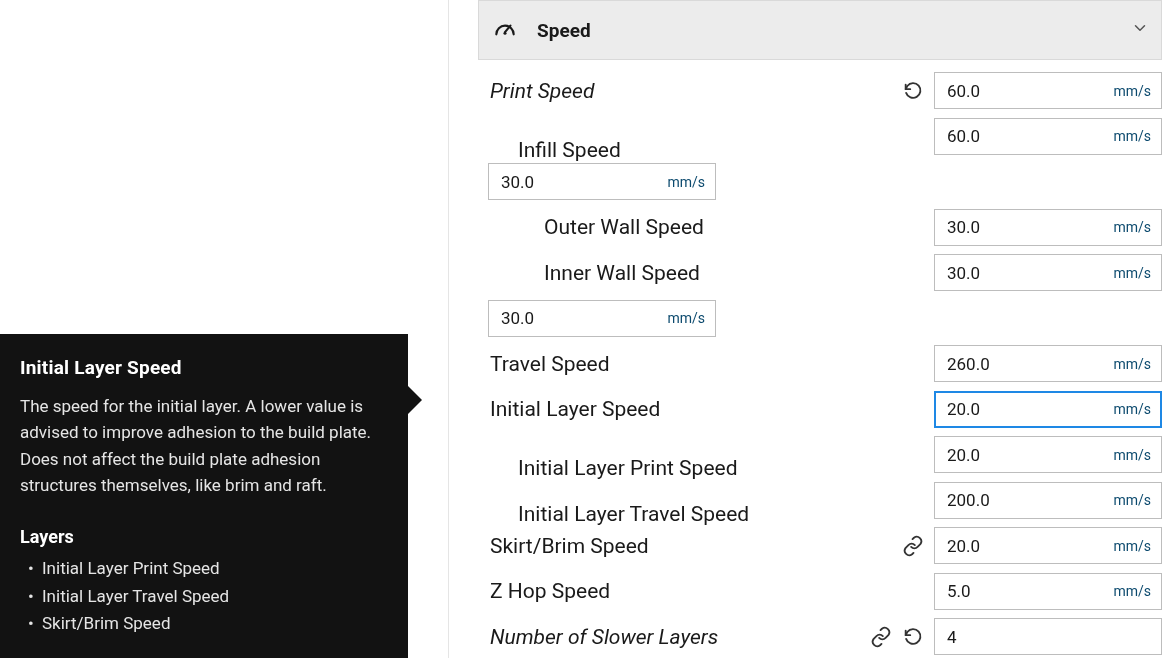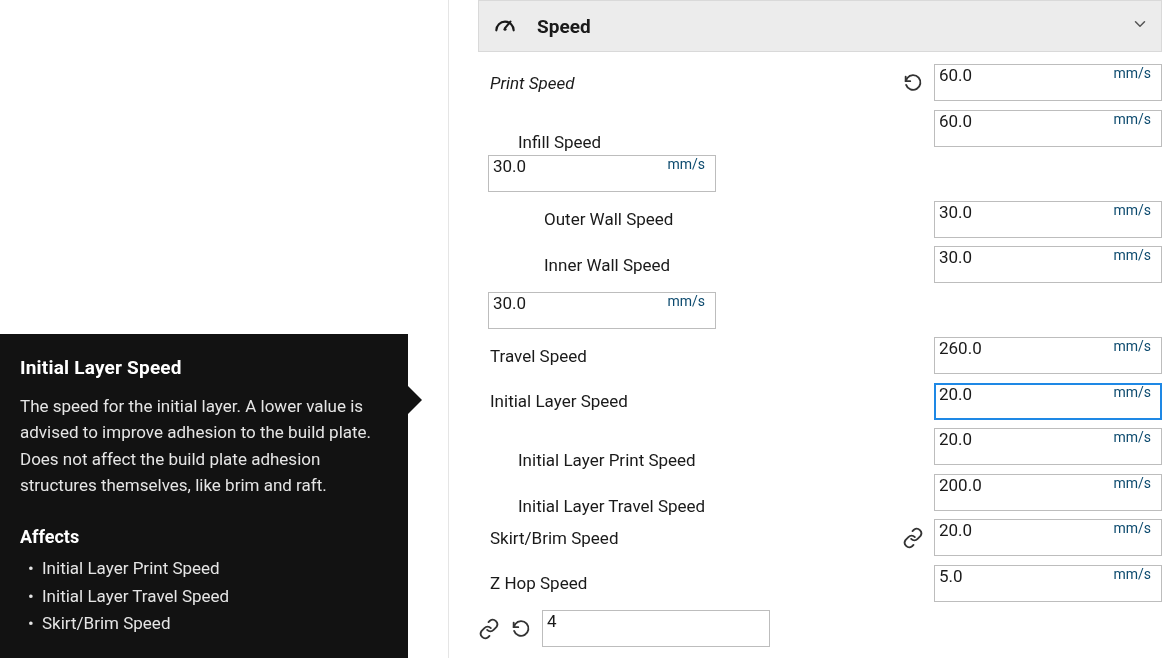--- a/index.html
+++ b/index.html
@@ -39,75 +39,75 @@
   .tooltip ul { list-style:none; }
   .tooltip li { font-size:17px; line-height:1.6; color:#e5e5e5; padding-left:22px; position:relative; }
   .tooltip li::before { content:"•"; position:absolute; left:8px; }
 
   
   .panel { position:absolute; left:478px; top:0; width:684px; }
 
   .section-header {
     display:flex;
     align-items:center;
-    height:52px;
+    height:60px;
     background:#ececec;
     border:1px solid #d9d9d9;
     padding:0 12px;
     cursor:pointer;
   }
   .section-header .icon { width:28px; display:flex; align-items:center; justify-content:center; }
   .section-header .title { font-weight:700; font-size:19px; margin-left:18px; flex:1; }
   .section-header .chev { color:#555; }
 
   .rows { margin-top:8px; }
   .row {
     display:flex;
     align-items:center;
     height:45.5px;
   }
   .row .label {
     flex:1;
     padding-left:12px;
-    font-size:17px;
+    font-size:21px;
     white-space:nowrap;
   }
   .row.indent1 .label { padding-left:40px;margin-top:27px; }
   .row.indent2 .label { padding-left:66px; }
   .row .italic { font-style:italic; }
 
   .row .icons { display:flex; align-items:center; gap:10px; margin-right:10px; color:#333; }
   .row .icons svg { display:block; }
 
   .row .field {
     width:228px;
     height:37px;
     border:1px solid #bdbdbd;
     display:flex;
-    align-items:flex-start;
-    padding:0 10px 0 4px;
+    align-items:center;
+    padding:0 10px 0 12px;
     background:#fff;
     justify-content:space-between;
   }
   .row .field.active { border:1px solid #1e88e5; box-shadow:0 0 0 1px #1e88e5 inset; }
   .row .field .val { font-size:17px; }
   .row .field .unit { font-size:14px; color:#0c4a6e; }
 
   svg { stroke:currentColor; fill:none; stroke-width:2; stroke-linecap:round; stroke-linejoin:round; }
 </style>
 </head>
 <body>
 
 <div class="vline"></div>
 
 <div class="tooltip">
   <div class="arrow"></div>
   <h3>Initial Layer Speed</h3>
   <p>The speed for the initial layer. A lower value is advised to improve adhesion to the build plate. Does not affect the build plate adhesion structures themselves, like brim and raft.</p>
-  <h4>Affects</h4>
+  <h4>Layers</h4>
   <ul>
     <li>Initial Layer Print Speed</li>
     <li>Initial Layer Travel Speed</li>
     <li>Skirt/Brim Speed</li>
   </ul>
 </div>
 
 <div class="panel">
 
   <div class="section-header">
@@ -242,20 +242,21 @@
     <div class="row">
       <div class="label"><span>Z Hop Speed</span></div>
       <div class="icons"></div>
       <div class="field">
         <span class="val">5.0</span>
         <span class="unit">mm/s</span>
       </div>
     </div>
 
     <div class="row">
+      <div class="label"><span class="italic">Number of Slower Layers</span></div>
       <div class="icons">
         <span>
             <svg width="22" height="22" viewBox="0 0 24 24">
               <path d="M10 13a5 5 0 0 0 7 0l3-3a5 5 0 0 0-7-7l-1.5 1.5"></path>
               <path d="M14 11a5 5 0 0 0-7 0l-3 3a5 5 0 0 0 7 7l1.5-1.5"></path>
             </svg>
           </span>
         <span>
             <svg width="22" height="22" viewBox="0 0 24 24">
               <path d="M4 5v5h5"></path>

